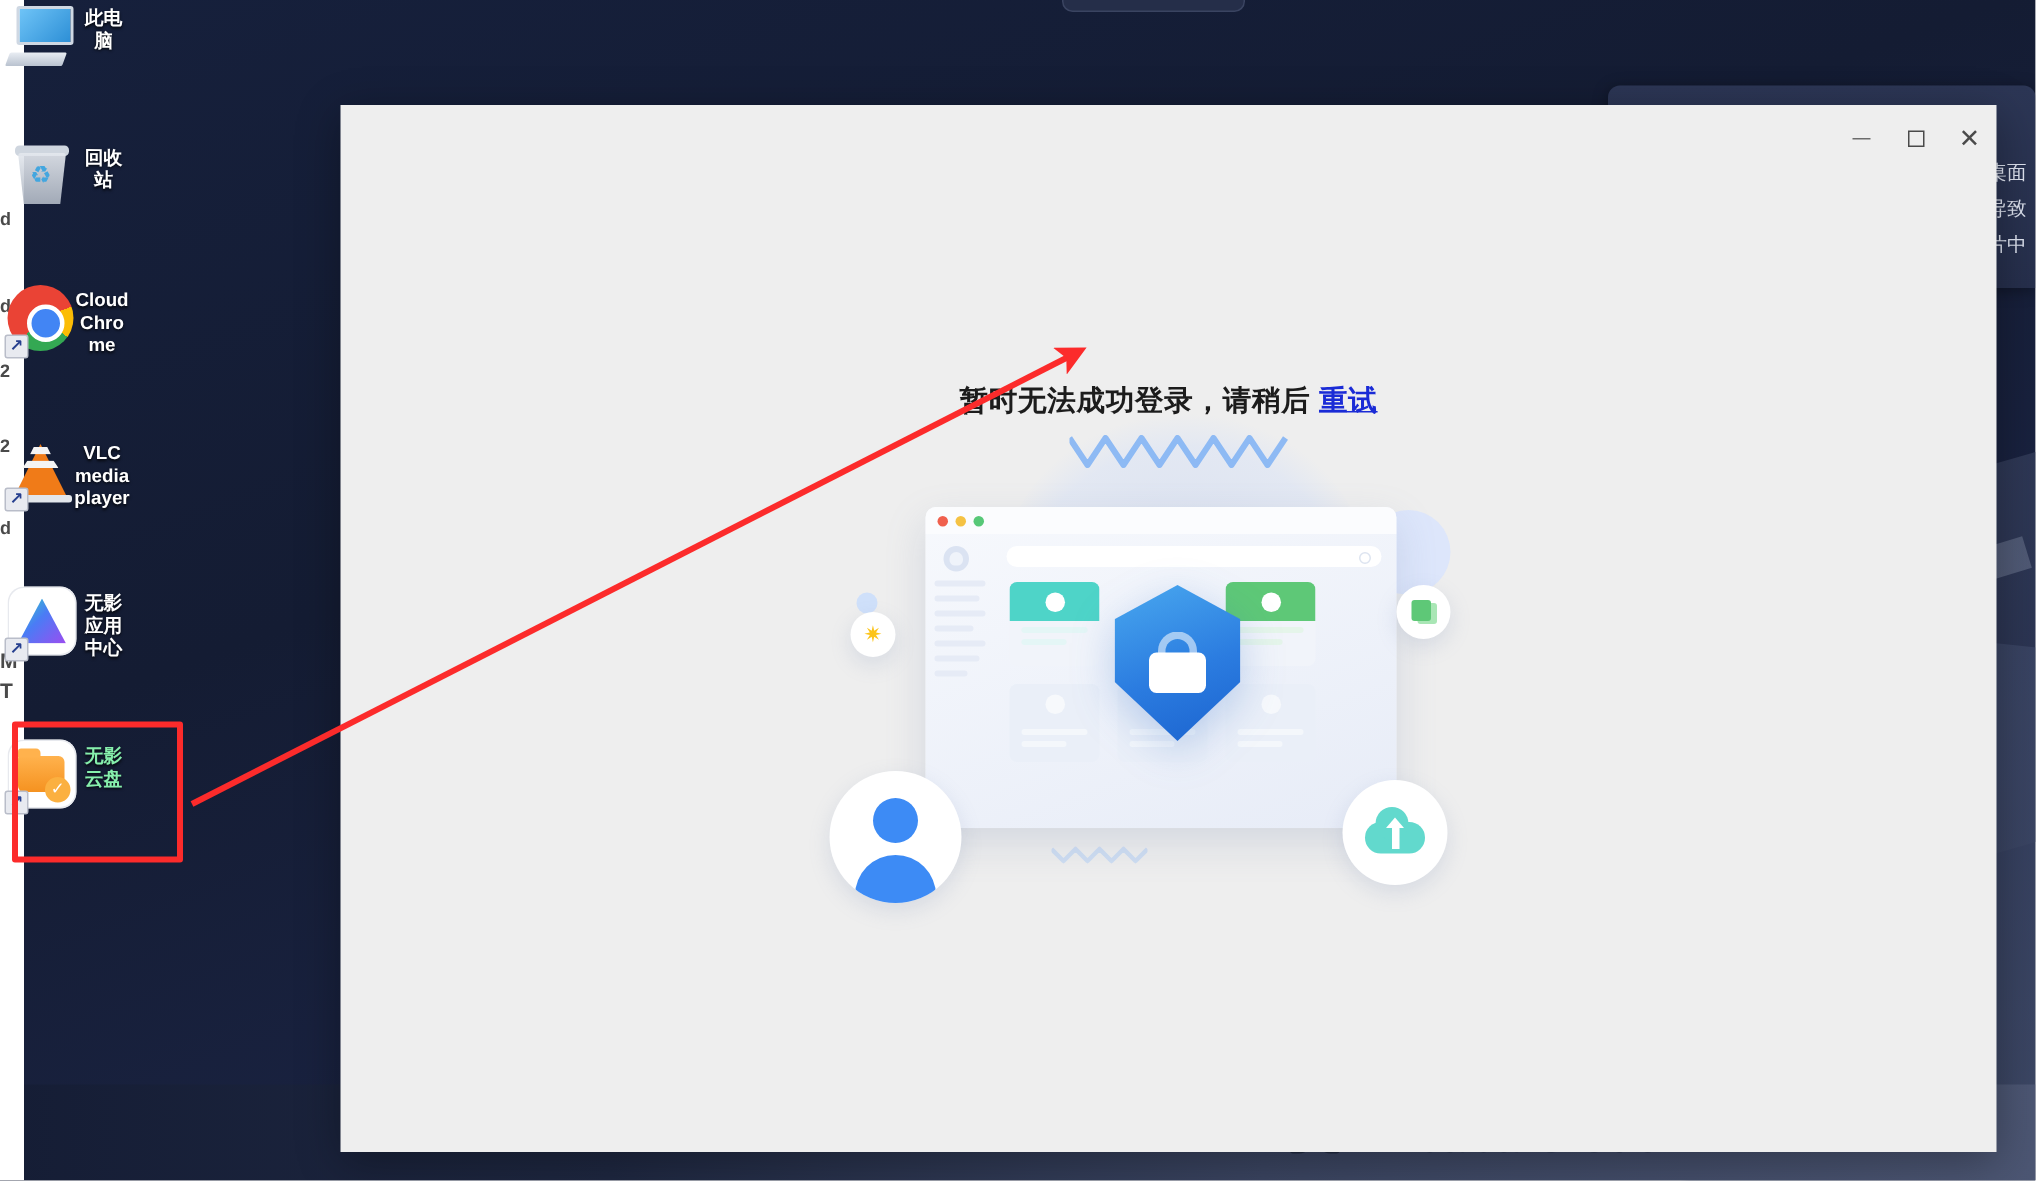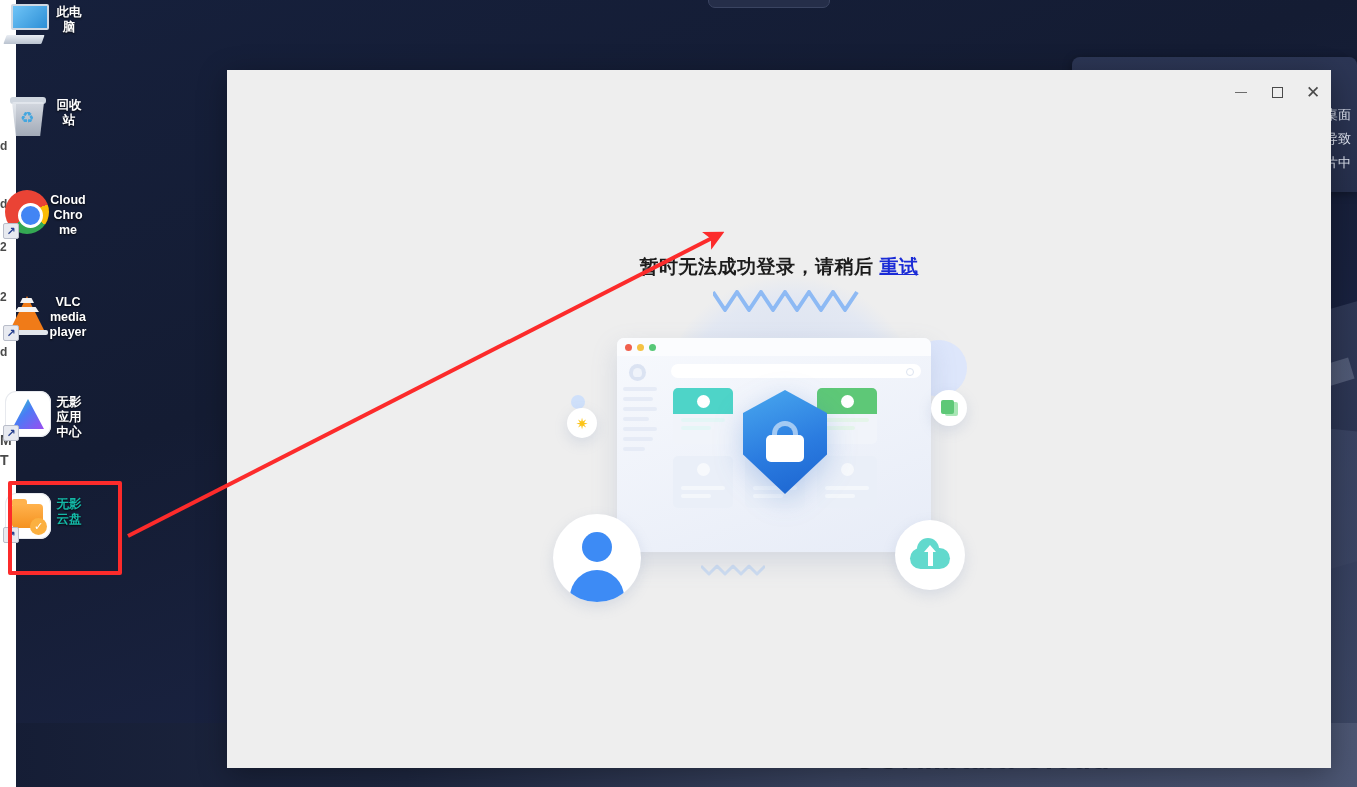--- a/index.html
+++ b/index.html
@@ -580,21 +580,21 @@
     </div>
 
     <div class="desk-icon" style="top:492px">
       <div class="glyph">
         <div class="ico-clouddisk">
           <div class="folder"></div>
           <div class="check">✓</div>
         </div>
         <div class="shortcut-badge">↗</div>
       </div>
-      <div class="label" style="color:#14b8a6">无影云盘</div>
+      <div class="label" style="color:#86efac">无影云盘</div>
     </div>
 
   </div>
 
   <div class="anno-box"></div>
 
   <div class="dialog">
 
     <div class="titlebar">
       <div class="win-btn">

